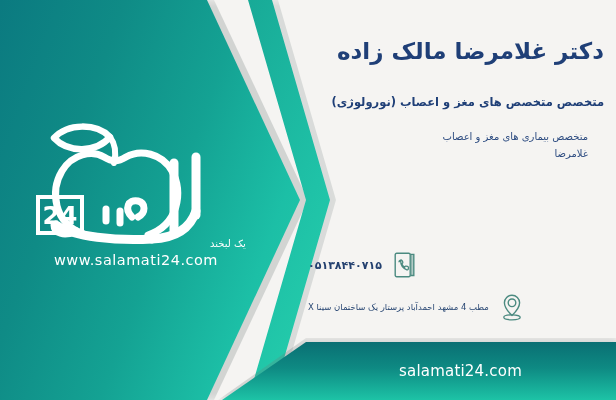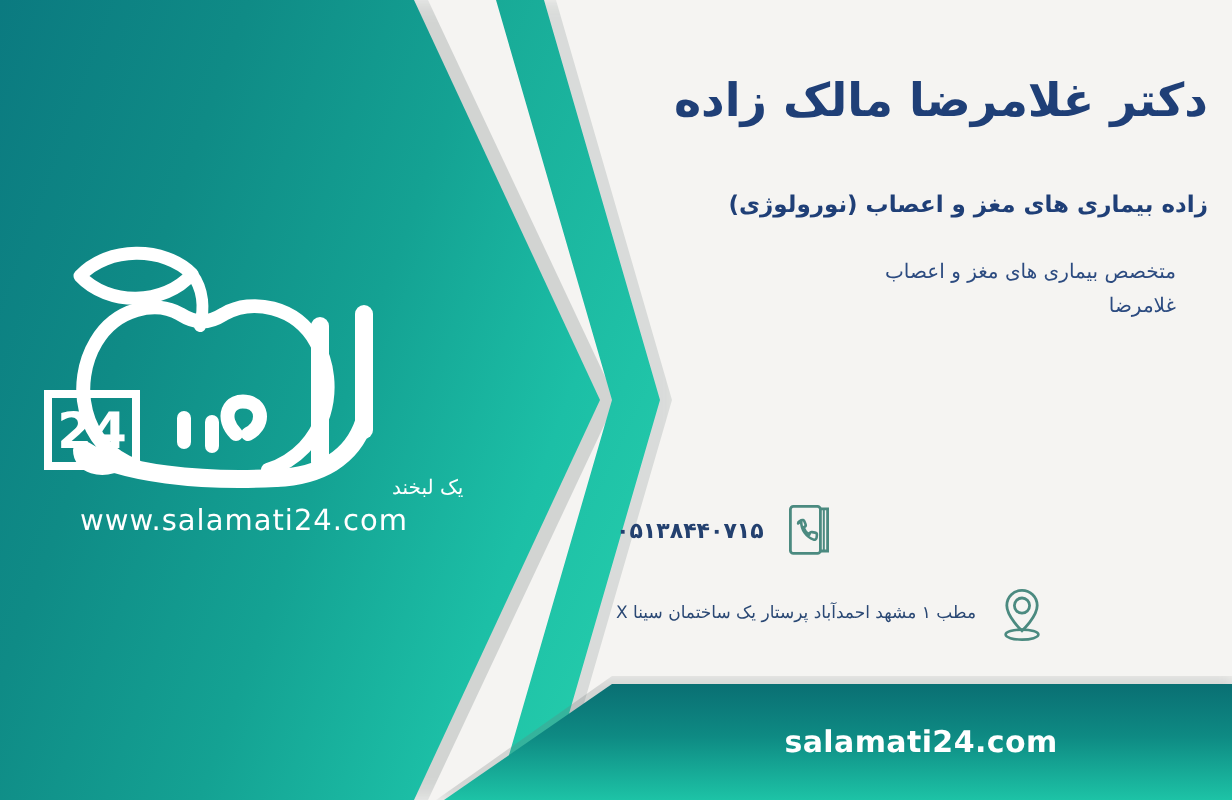--- a/index.html
+++ b/index.html
@@ -64,21 +64,21 @@
       48px 400px,
       22px 400px,
       82px 200px
     );
     z-index:1;
   }
 
   
   .logo{
     position:absolute;
-    left:10px;top:105px;
+    left:24px;top:105px;
     width:225px;height:165px;
     z-index:4;
   }
   .logo svg{display:block;width:225px;height:165px;}
 
   
   .content{
     position:absolute;
     left:300px;top:0;
     width:316px;height:288px;
@@ -170,21 +170,21 @@
     clip-path:polygon(88px 0, 400px 0, 400px 62px, 0 62px);
     z-index:4;
   }
   .bottom-url{
     position:absolute;
     left:305px;bottom:0;
     width:311px;height:58px;
     display:flex;align-items:center;justify-content:center;
     color:#ffffff;
     font-size:15px;
-    font-weight:700;
+    font-weight:400;
     letter-spacing:.2px;
     direction:ltr;
     z-index:6;
   }
 </style>
 </head>
 <body>
 
 <div class="card">
 
@@ -226,21 +226,21 @@
       <text x="186" y="142" font-family="'DejaVu Sans','Liberation Sans',sans-serif" font-size="10" fill="#ffffff" text-anchor="end" direction="rtl">براحتی یک لبخند</text>
 
       <text x="112" y="160" font-family="'DejaVu Sans','Liberation Sans',sans-serif" font-size="14.5" fill="#ffffff" text-anchor="middle" letter-spacing="0.5">www.salamati24.com</text>
     </svg>
   </div>
 
   <div class="content">
 
     <div class="doc-name">دکتر غلامرضا مالک زاده</div>
 
-    <div class="specialty-main">زاده بیماری های مغز و اعصاب (نورولوژی)</div>
+    <div class="specialty-main">متخصص متخصص های مغز و اعصاب (نورولوژی)</div>
 
     <div class="specialty-sub">
       <div>متخصص بیماری های مغز و اعصاب</div>
       <div>غلامرضا</div>
     </div>
 
     <div class="contact-row row-phone">
       <span class="contact-icon">
         <svg width="22" height="26" viewBox="0 0 22 26" xmlns="http://www.w3.org/2000/svg">
           <rect x="1.2" y="1.2" width="15" height="23.5" rx="1.5" fill="none" stroke="#4b8a80" stroke-width="1.4"></rect>
@@ -253,21 +253,21 @@
     </div>
 
     <div class="contact-row row-addr">
       <span class="contact-icon">
         <svg width="24" height="28" viewBox="0 0 24 28" xmlns="http://www.w3.org/2000/svg">
           <path d="M12 2.2 C7.8 2.2 4.4 5.6 4.4 9.8 C4.4 15.4 12 22.4 12 22.4 C12 22.4 19.6 15.4 19.6 9.8 C19.6 5.6 16.2 2.2 12 2.2 Z" fill="none" stroke="#4b8a80" stroke-width="1.4"></path>
           <circle cx="12" cy="9.8" r="3.8" fill="none" stroke="#4b8a80" stroke-width="1.4"></circle>
           <ellipse cx="12" cy="24.3" rx="8.2" ry="2.5" fill="none" stroke="#4b8a80" stroke-width="1.3"></ellipse>
         </svg>
       </span>
-      <span class="contact-text addr">مطب ۱ مشهد احمدآباد پرستار یک ساختمان سینا X</span>
+      <span class="contact-text addr">مطب 4 مشهد احمدآباد پرستار یک ساختمان سینا X</span>
     </div>
 
   </div>
 
   <div class="bottom-bar-shadow"></div>
   <div class="bottom-bar"></div>
   <div class="bottom-url">salamati24.com</div>
 
 </div>
 

